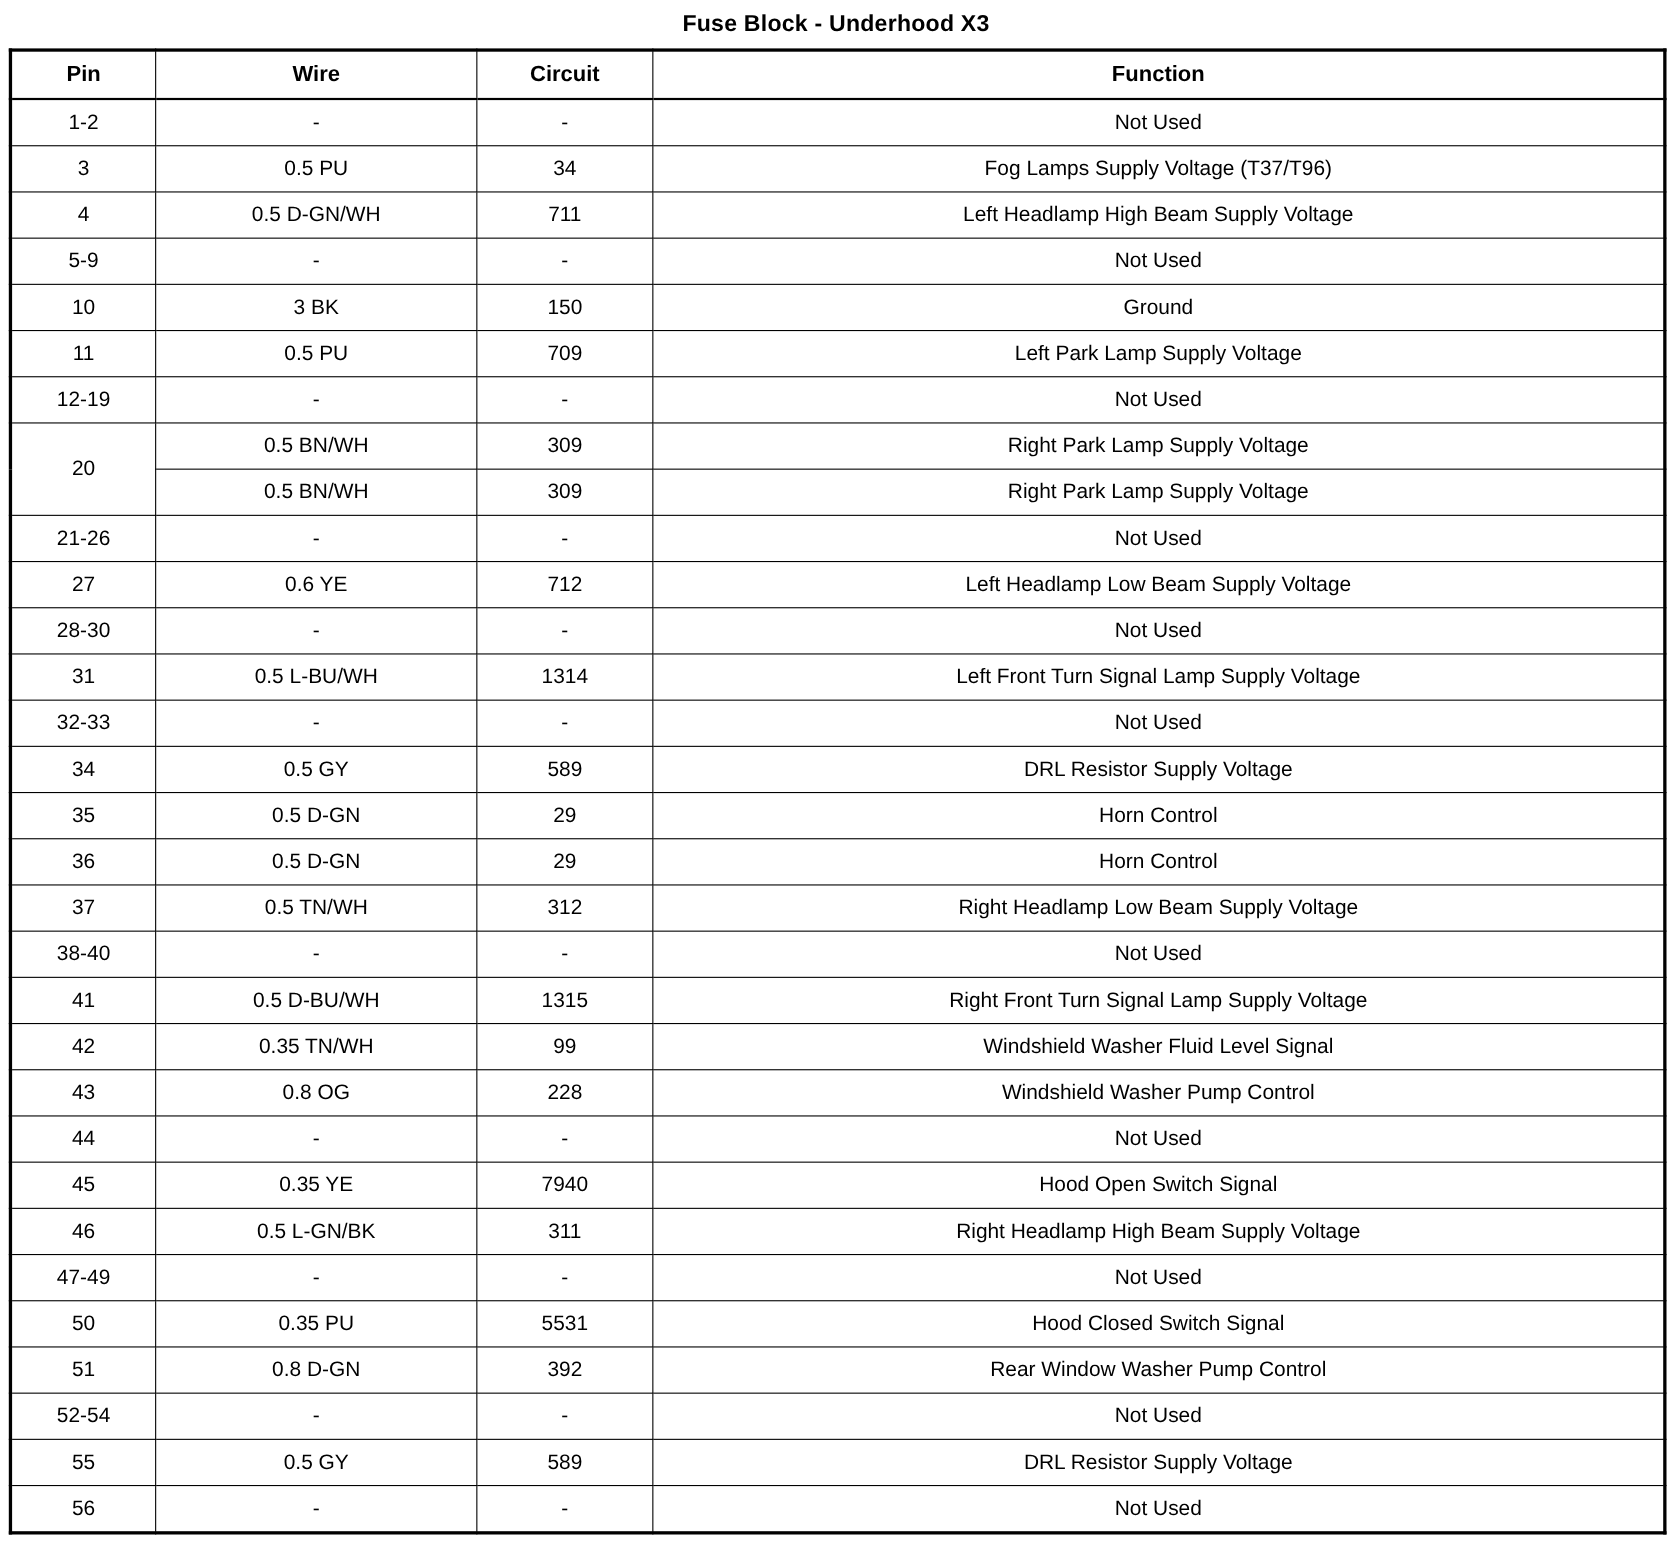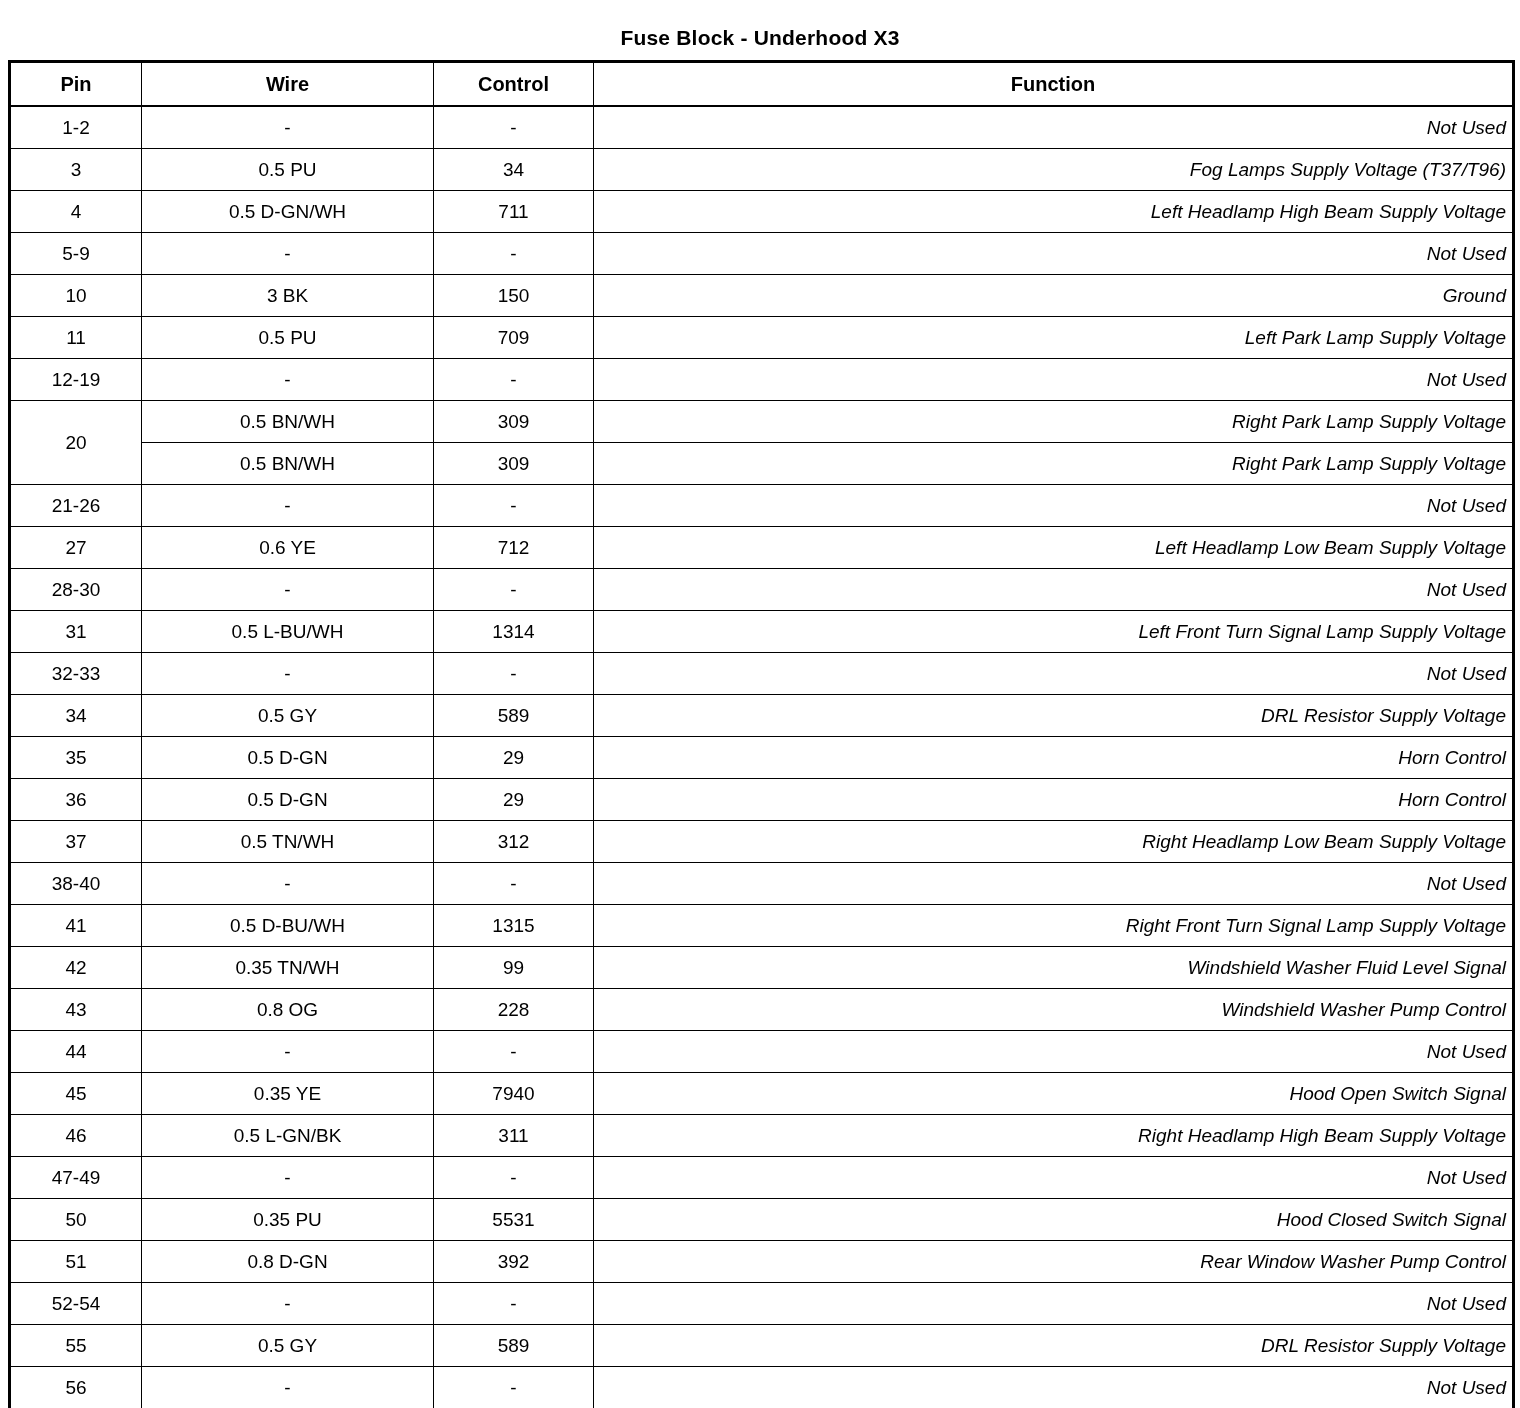--- a/index.html
+++ b/index.html
@@ -13,21 +13,21 @@
     width: 1520px;
     height: 1408px;
     box-sizing: border-box;
     padding: 6px 8px 8px 8px;
     background: #ffffff;
   }
   .doc-title {
     text-align: center;
     font-weight: bold;
     font-size: 21px;
-    margin: 20px 0 10px 0;
+    margin: 4px 0 10px 0;
     letter-spacing: 0.2px;
   }
   table.pinout {
     width: 1504px;
     border-collapse: collapse;
     table-layout: fixed;
     border: 3px solid #000000;
     font-size: 19px;
   }
   table.pinout th {
@@ -46,43 +46,42 @@
     padding: 0 6px;
     vertical-align: middle;
     background: #ffffff;
     overflow: hidden;
     white-space: nowrap;
   }
   td.c-pin, td.c-wire, td.c-circuit {
     text-align: center;
   }
   td.c-func {
-    text-align: right;
+    text-align: center;
     padding-left: 7px;
-    font-style: italic;
   }
 </style>
 </head>
 <body>
 
 <div class="page">
   <div class="doc-title">Fuse Block - Underhood X3</div>
 
   <table class="pinout">
     <colgroup>
       <col style="width:132px">
       <col style="width:292px">
       <col style="width:160px">
       <col style="width:920px">
     </colgroup>
     <thead>
       <tr>
         <th>Pin</th>
         <th>Wire</th>
-        <th>Control</th>
+        <th>Circuit</th>
         <th>Function</th>
       </tr>
     </thead>
     <tbody>
         <tr>
           <td class="c-pin">1-2</td>
           <td class="c-wire">-</td>
           <td class="c-circuit">-</td>
           <td class="c-func">Not Used</td>
         </tr>

